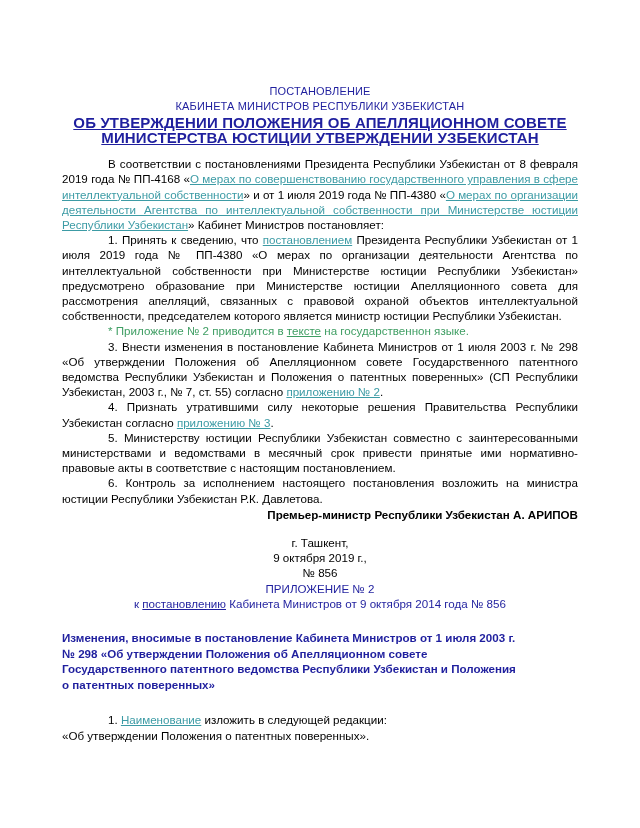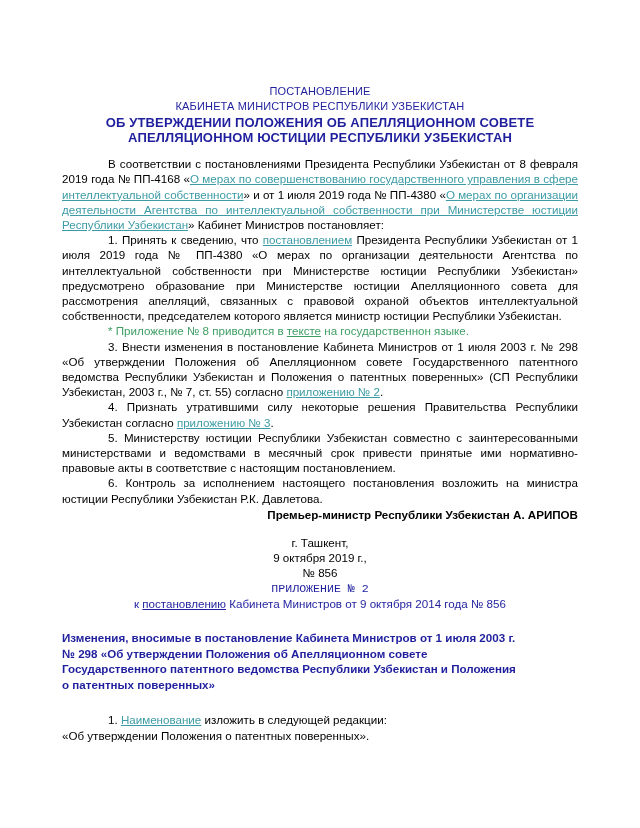--- a/index.html
+++ b/index.html
@@ -24,21 +24,22 @@
   }
   .doc-title {
     color: #1f1f9e;
     text-align: center;
     font-size: 11px;
     line-height: 15.3px;
     letter-spacing: 0.15px;
   }
   .doc-title .line-b {
     font-weight: bold;
-    font-size: 13px;
+    font-size: 15px;
+    text-decoration: underline;
   }
   .body-block {
     margin-top: 11px;
     font-size: 11.6px;
     line-height: 15.2px;
     text-align: justify;
     text-justify: inter-word;
     color: #000000;
   }
   p.para {
@@ -76,21 +77,20 @@
     margin: 0;
     text-align: center;
     font-size: 11.6px;
     line-height: 15.2px;
   }
   .place-date {
     margin-top: 13px;
   }
   .appendix-no {
     color: #1f1f9e;
-    font-family: Liberation Mono, monospace;
   }
   .appendix-ref {
     color: #1f1f9e;
   }
   .appendix-ref a {
     color: #1f1f9e;
     text-decoration: underline;
   }
   .amend-heading {
     margin: 0;
@@ -117,31 +117,31 @@
 </style>
 </head>
 <body>
 
 <div class="page">
 
   <div class="doc-title">
     <div>ПОСТАНОВЛЕНИЕ</div>
     <div>КАБИНЕТА МИНИСТРОВ РЕСПУБЛИКИ УЗБЕКИСТАН</div>
     <div class="line-b">ОБ УТВЕРЖДЕНИИ ПОЛОЖЕНИЯ ОБ АПЕЛЛЯЦИОННОМ СОВЕТЕ</div>
-    <div class="line-b">АПЕЛЛЯЦИОННОМ ЮСТИЦИИ РЕСПУБЛИКИ УЗБЕКИСТАН</div>
+    <div class="line-b">МИНИСТЕРСТВА ЮСТИЦИИ УТВЕРЖДЕНИИ УЗБЕКИСТАН</div>
   </div>
 
   <div class="body-block">
 
     <p class="para indent"><span>В соответствии с постановлениями Президента Республики Узбекистан от 8 февраля 2019 года № ПП-4168 «</span><a class="lnk" href="#">О мерах по совершенствованию государственного управления в сфере интеллектуальной собственности</a><span>» и от 1 июля 2019 года № ПП-4380 «</span><a class="lnk" href="#">О мерах по организации деятельности Агентства по интеллектуальной собственности при Министерстве юстиции Республики Узбекистан</a><span>» Кабинет Министров постановляет:</span></p>
 
     <p class="para indent"><span>1. Принять к сведению, что </span><a class="lnk" href="#">постановлением</a><span> Президента Республики Узбекистан от 1 июля 2019 года № ПП-4380 «О мерах по организации деятельности Агентства по интеллектуальной собственности при Министерстве юстиции Республики Узбекистан» предусмотрено образование при Министерстве юстиции Апелляционного совета для рассмотрения апелляций, связанных с правовой охраной объектов интеллектуальной собственности, председателем которого является министр юстиции Республики Узбекистан.</span></p>
 
 
-    <p class="note"><span>* Приложение № 8 приводится в </span><a href="#">тексте</a><span> на государственнон языке.</span></p>
+    <p class="note"><span>* Приложение № 2 приводится в </span><a href="#">тексте</a><span> на государственнон языке.</span></p>
 
     <p class="para indent"><span>3. Внести изменения в постановление Кабинета Министров от 1 июля 2003 г. № 298 «Об утверждении Положения об Апелляционном совете Государственного патентного ведомства Республики Узбекистан и Положения о патентных поверенных» (СП Республики Узбекистан, 2003 г., № 7, ст. 55) согласно </span><a class="lnk" href="#">приложению № 2</a><span>.</span></p>
 
     <p class="para indent"><span>4. Признать утратившими силу некоторые решения Правительства Республики Узбекистан согласно </span><a class="lnk" href="#">приложению № 3</a><span>.</span></p>
 
     <p class="para indent">5. Министерству юстиции Республики Узбекистан совместно с заинтересованными министерствами и ведомствами в месячный срок привести принятые ими нормативно-правовые акты в соответствие с настоящим постановлением.</p>
 
     <p class="para indent">6. Контроль за исполнением настоящего постановления возложить на министра юстиции Республики Узбекистан Р.К. Давлетова.</p>
 
     <p class="signature">Премьер-министр Республики Узбекистан А. АРИПОВ</p>

